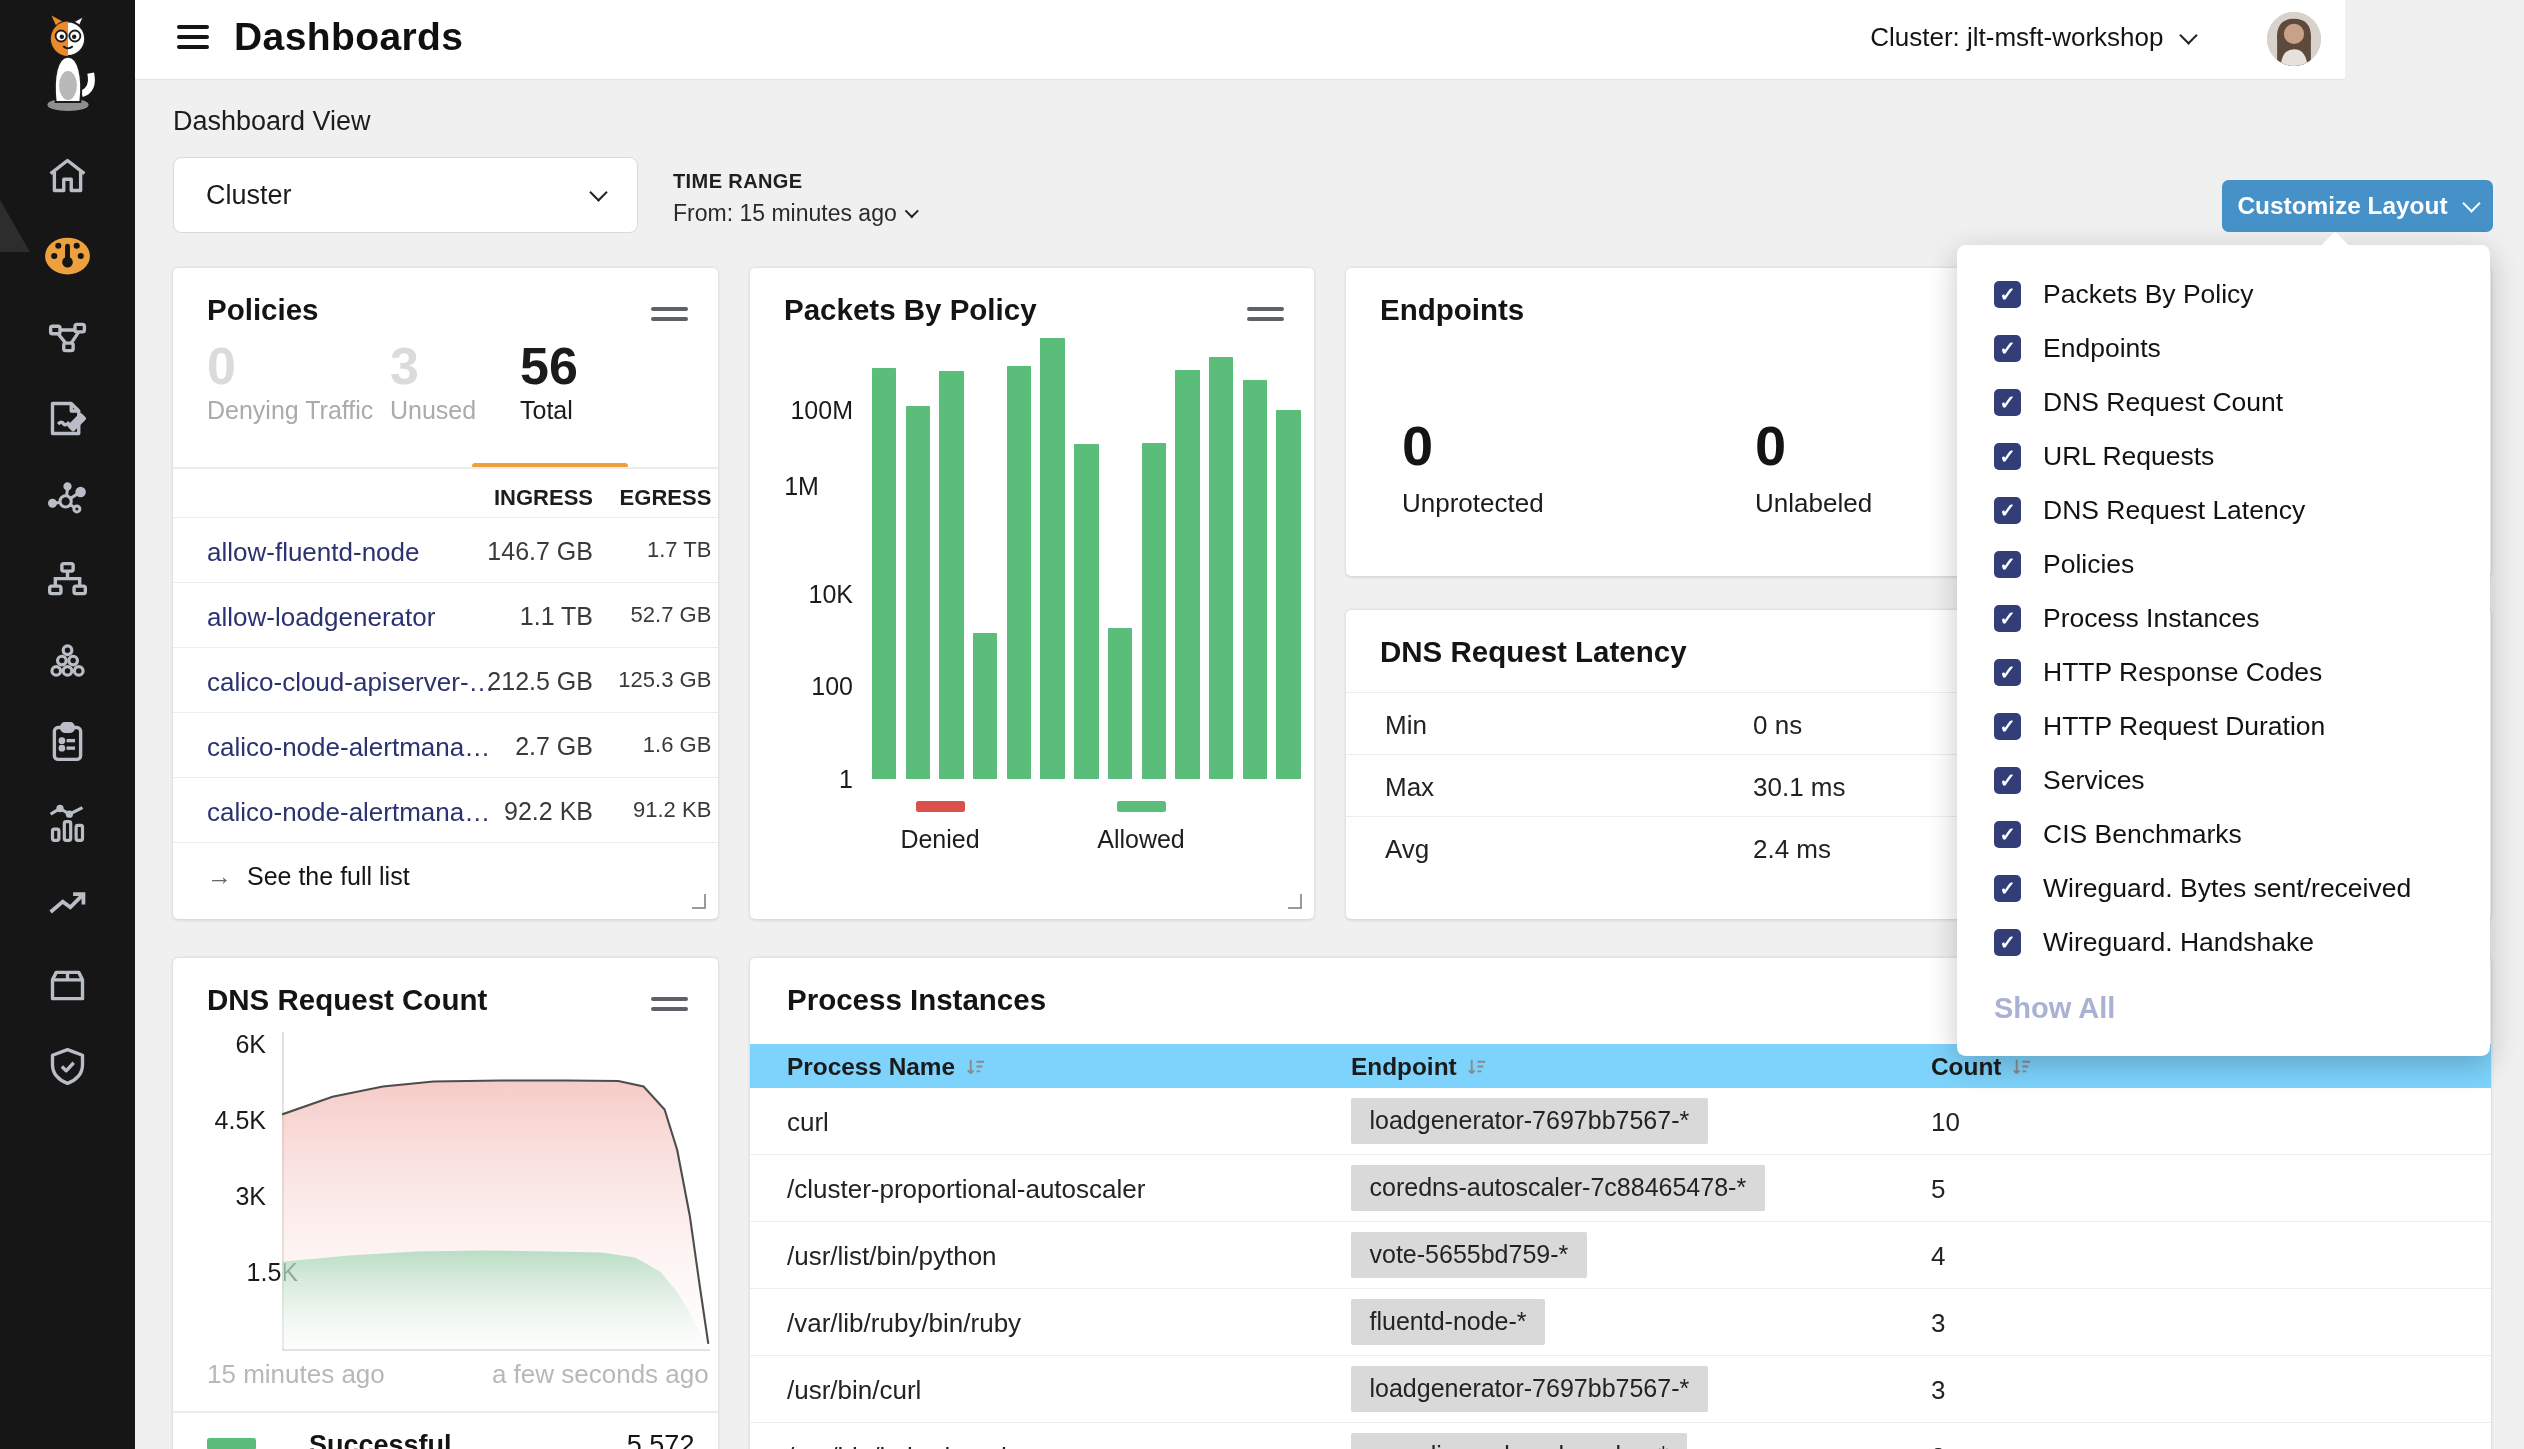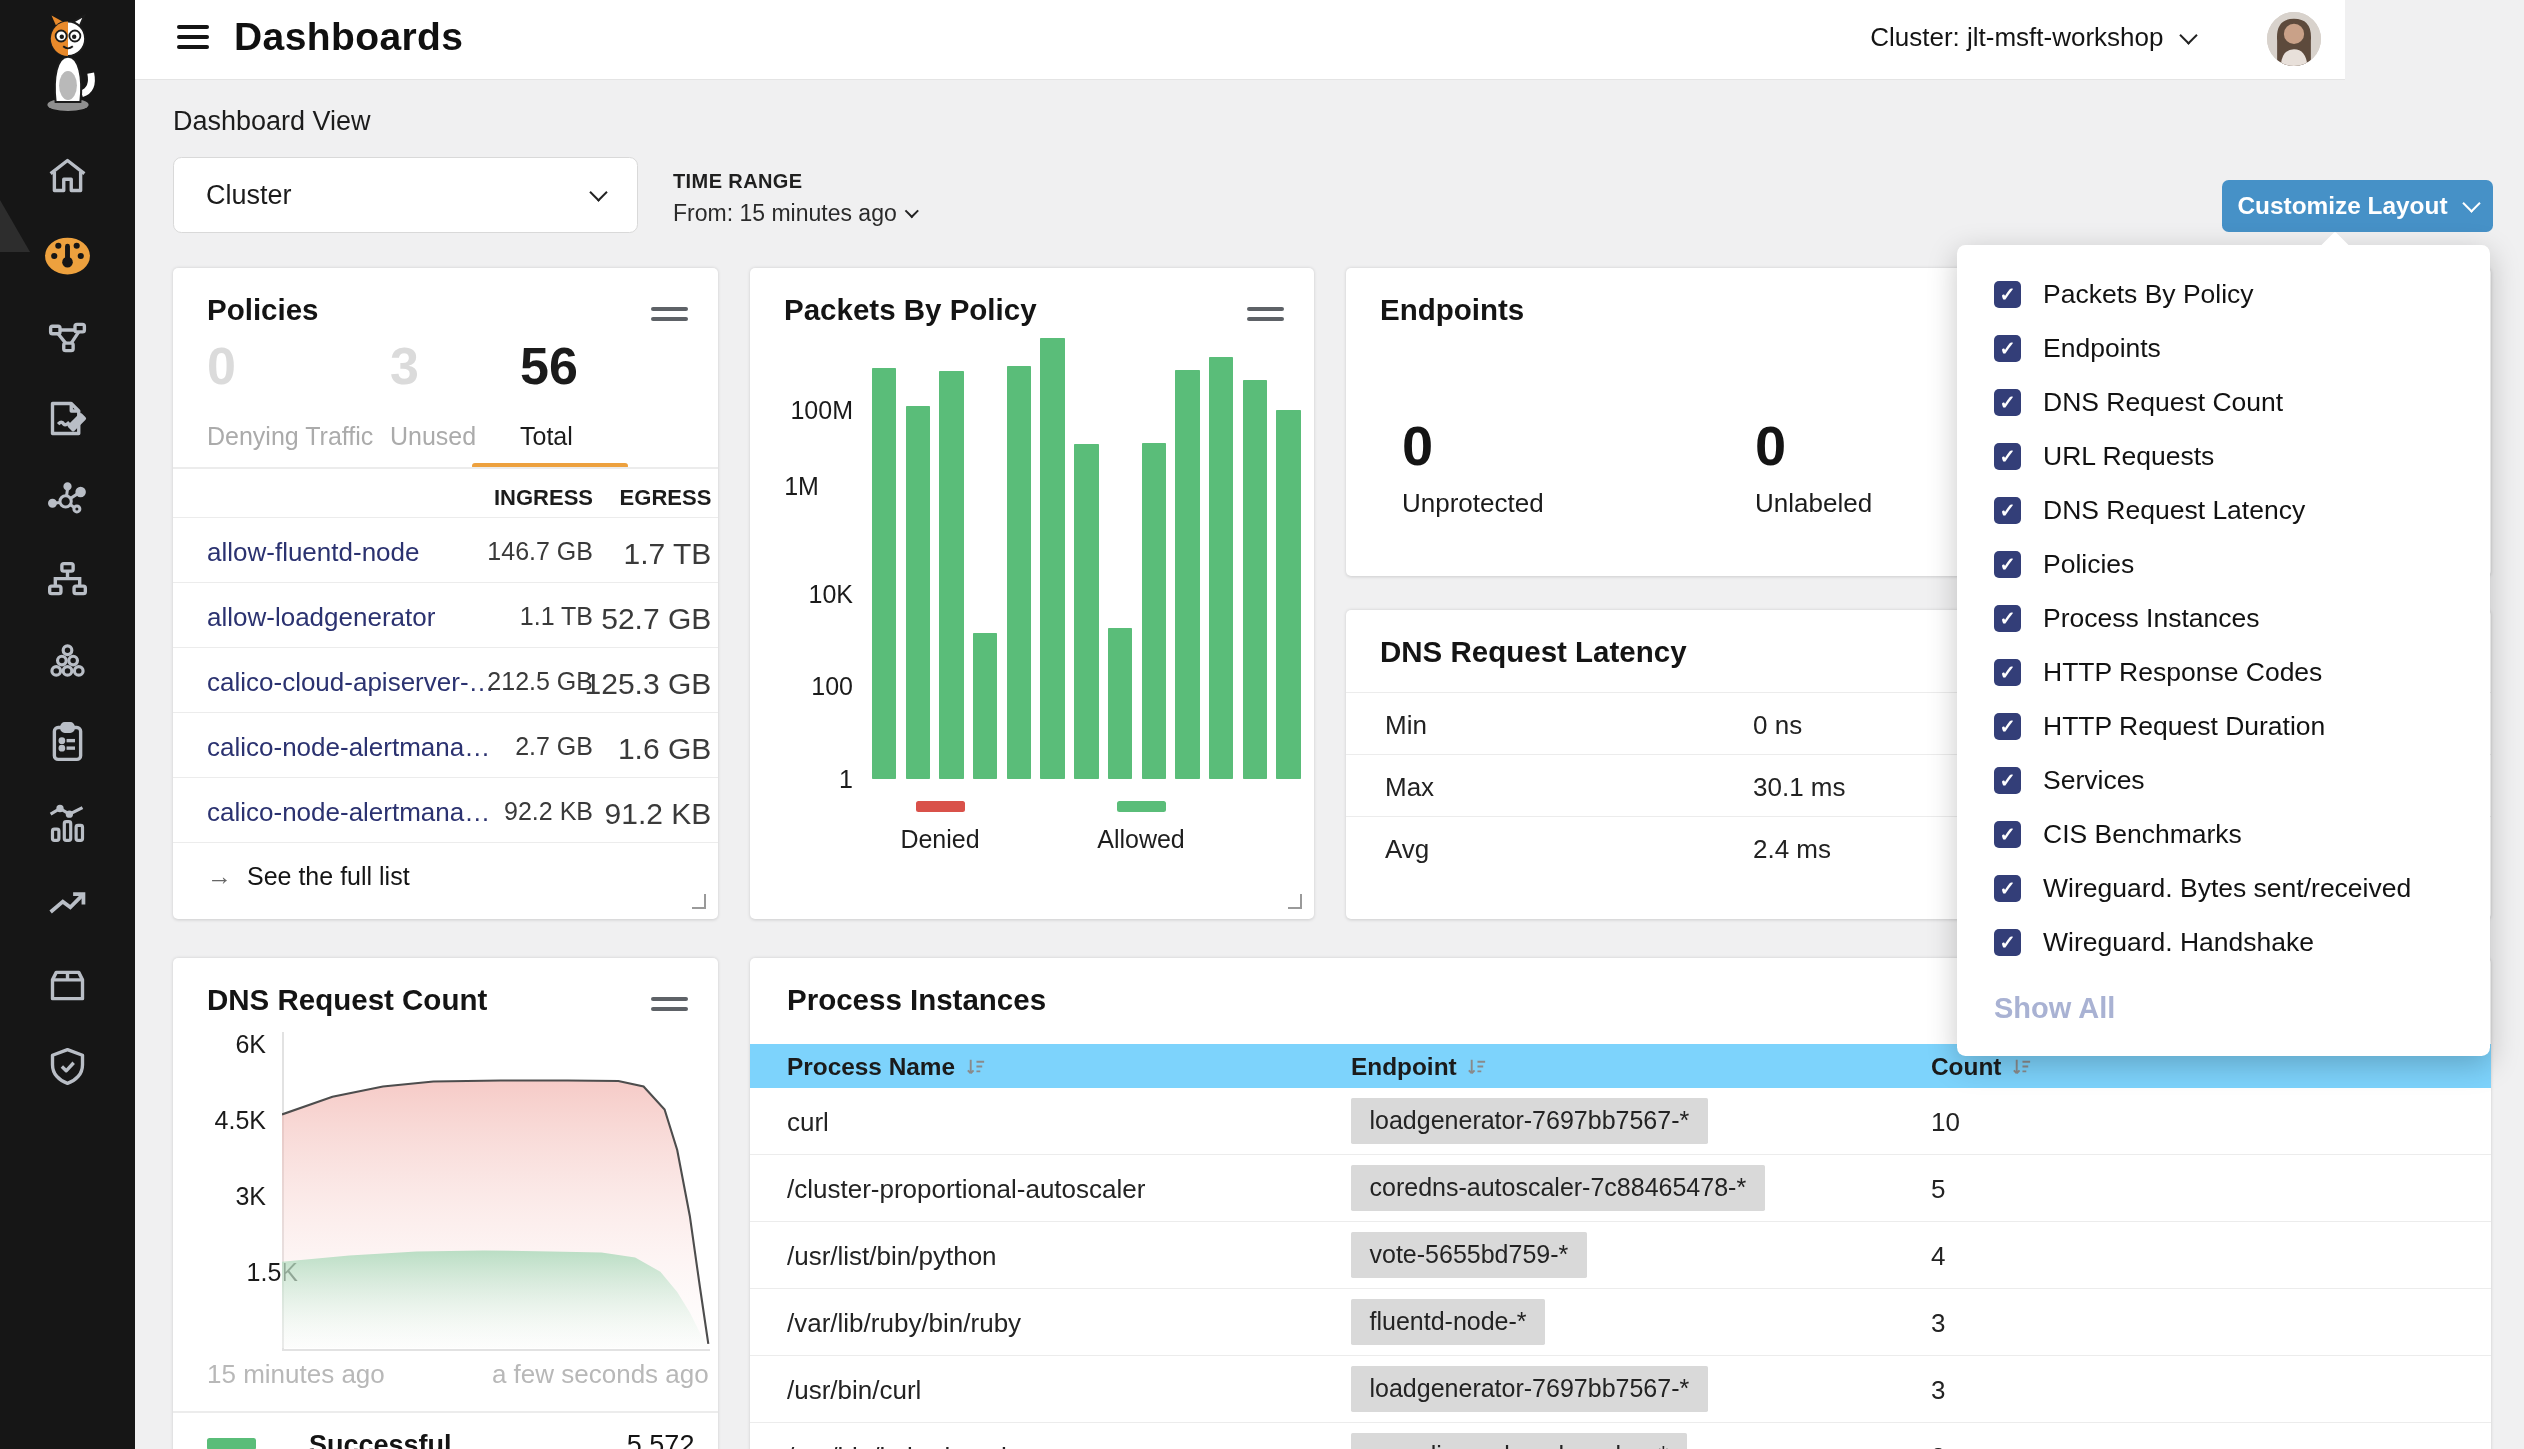--- a/index.html
+++ b/index.html
@@ -56,33 +56,33 @@
   #card-policies{left:173px;top:268px;width:545px;height:651px;}
   #card-packets{left:750px;top:268px;width:564px;height:651px;}
   #card-endpoints{left:1346px;top:268px;width:1145px;height:308px;}
   #card-latency{left:1346px;top:610px;width:1145px;height:309px;}
   #card-dnscount{left:173px;top:958px;width:545px;height:589px;}
   #card-process{left:750px;top:958px;width:1741px;height:589px;}
 
   
   .p-stat{position:absolute;top:72px;}
   .p-stat .num{font-size:52px;font-weight:bold;line-height:1;}
-  .p-stat .lbl{font-size:25px;margin-top:30px;}
+  .p-stat .lbl{font-size:25px;margin-top:4px;}
   .p-stat.muted .num{color:#DBDBDB;}
   .p-stat.muted .lbl{color:#ABABAB;}
   .p-divider{position:absolute;left:0;top:199px;width:100%;height:1.7px;background:#ECECEC;}
   .p-underline{position:absolute;left:299px;top:195px;width:156px;height:5.9px;border-radius:3.4px;background:#EDA13E;}
   .p-head{position:absolute;top:217px;left:0;width:100%;height:29px;font-size:22px;font-weight:bold;color:#1c1c1c;}
   .p-head .h-in{position:absolute;right:125px;}
   .p-head .h-eg{position:absolute;right:6.7px;}
   .p-rows{position:absolute;left:0;top:249px;width:100%;}
   .p-row{position:relative;height:64px;border-top:1.7px solid #ECECEC;}
   .p-row .nm{position:absolute;left:34px;top:18.5px;font-size:26px;color:#2B3270;cursor:pointer;}
   .p-row .vi{position:absolute;right:125px;top:19.4px;font-size:25px;color:#3a3a3a;}
-  .p-row .ve{position:absolute;right:6.7px;top:19.4px;font-size:30px;color:#3a3a3a;}
+  .p-row .ve{position:absolute;right:6.7px;top:19.4px;font-size:22px;color:#3a3a3a;}
   .p-footer{position:relative;height:64px;border-top:1.7px solid #ECECEC;font-size:25px;color:#141414;cursor:pointer;}
   .p-footer .arr{position:absolute;left:34px;top:18.5px;color:#666;}
   .p-footer .txt{position:absolute;left:74px;top:19.4px;}
 
   
   .pk-ticks{position:absolute;left:0;top:0;width:103px;height:100%;}
   .pk-tick{position:absolute;right:0;width:100%;text-align:right;font-size:25px;color:#1b1b1b;}
   .pk-bars{position:absolute;left:122px;top:35px;width:431px;height:476px;display:flex;
            align-items:flex-end;gap:9.3px;}
   .pk-bar{width:24.4px;background:#5ABD79;border-radius:0.8px;}

